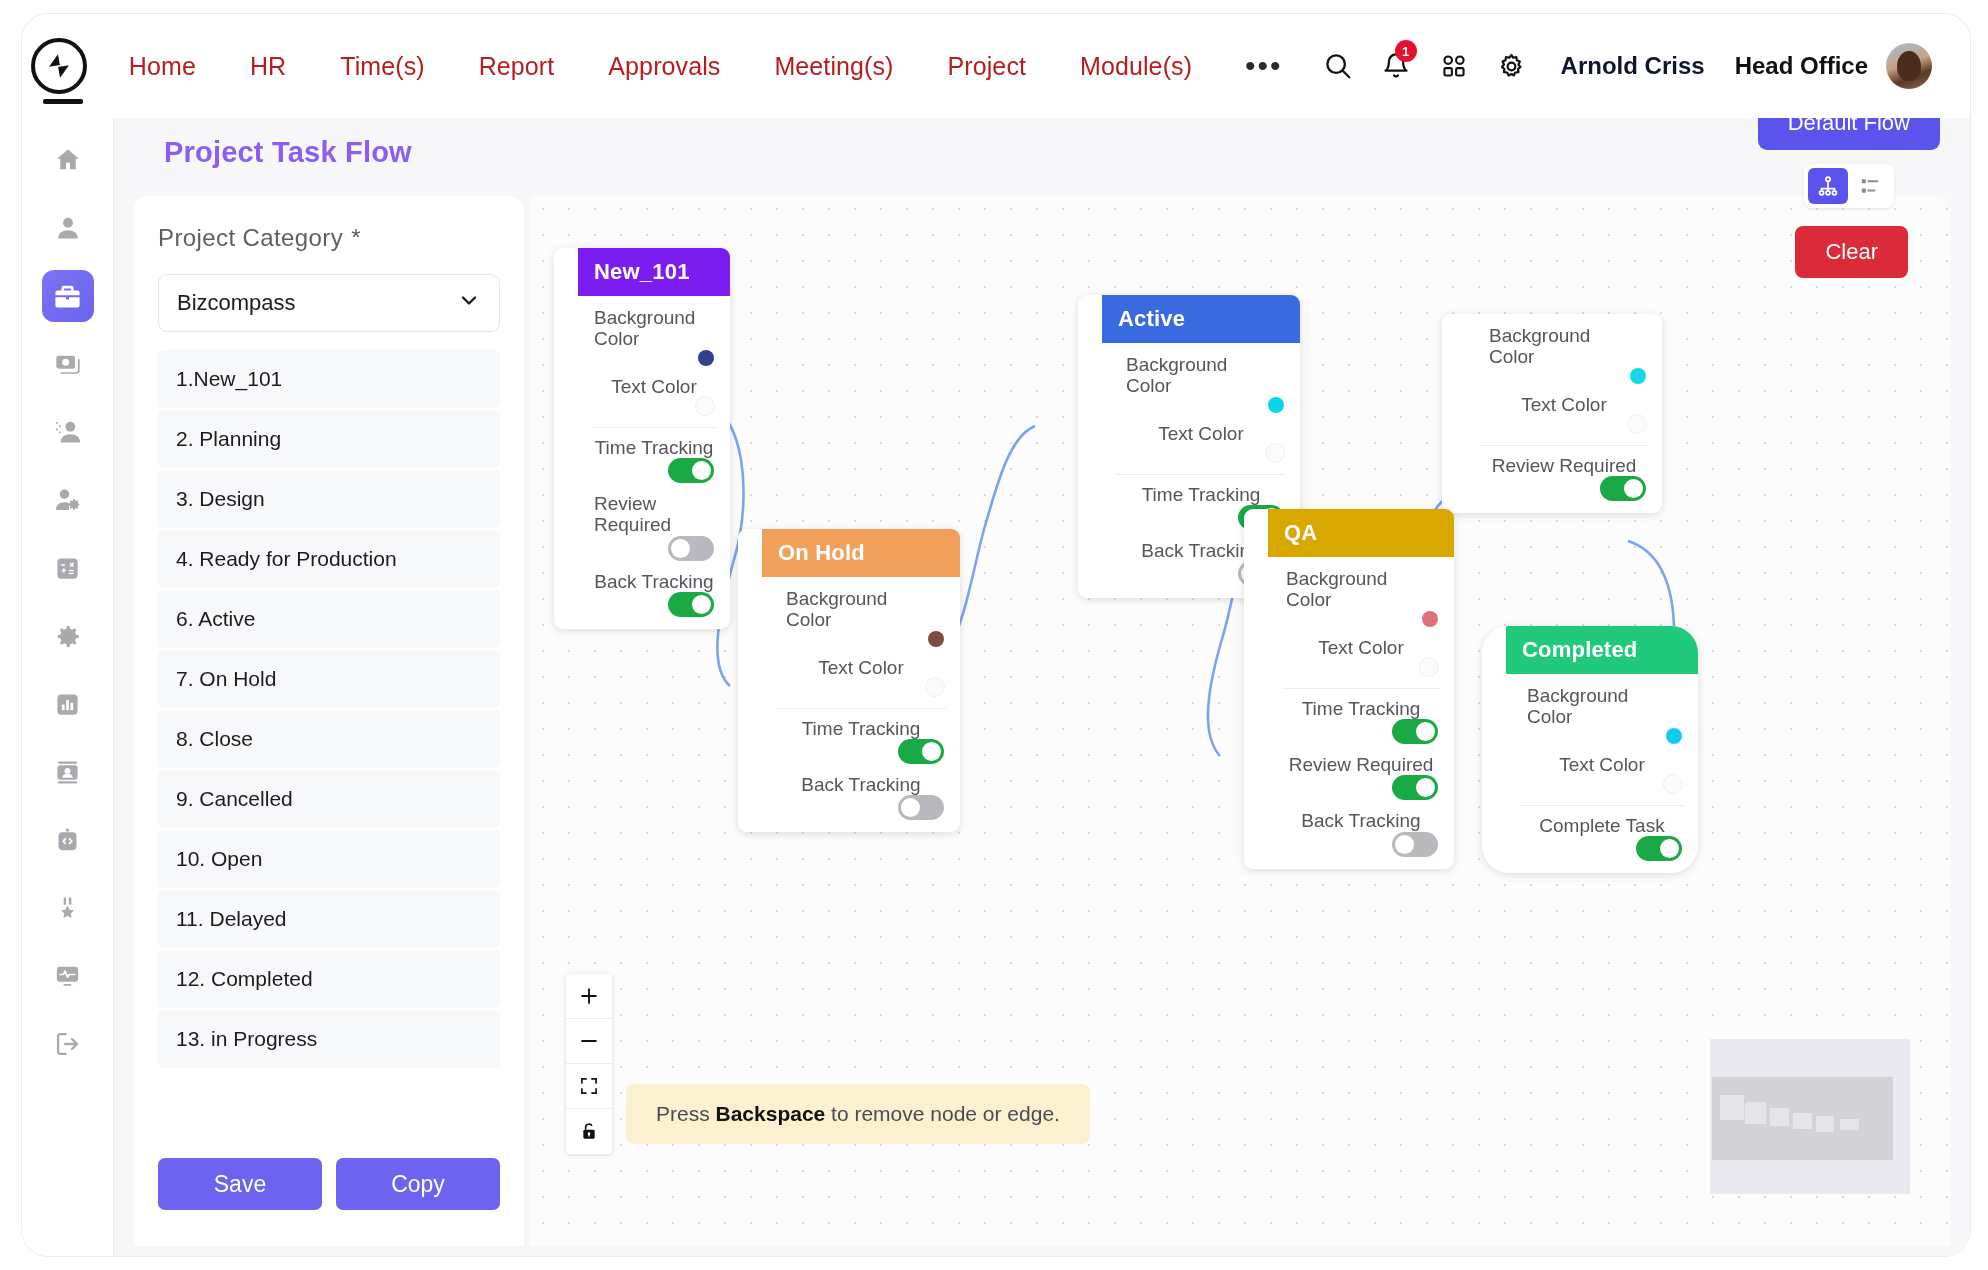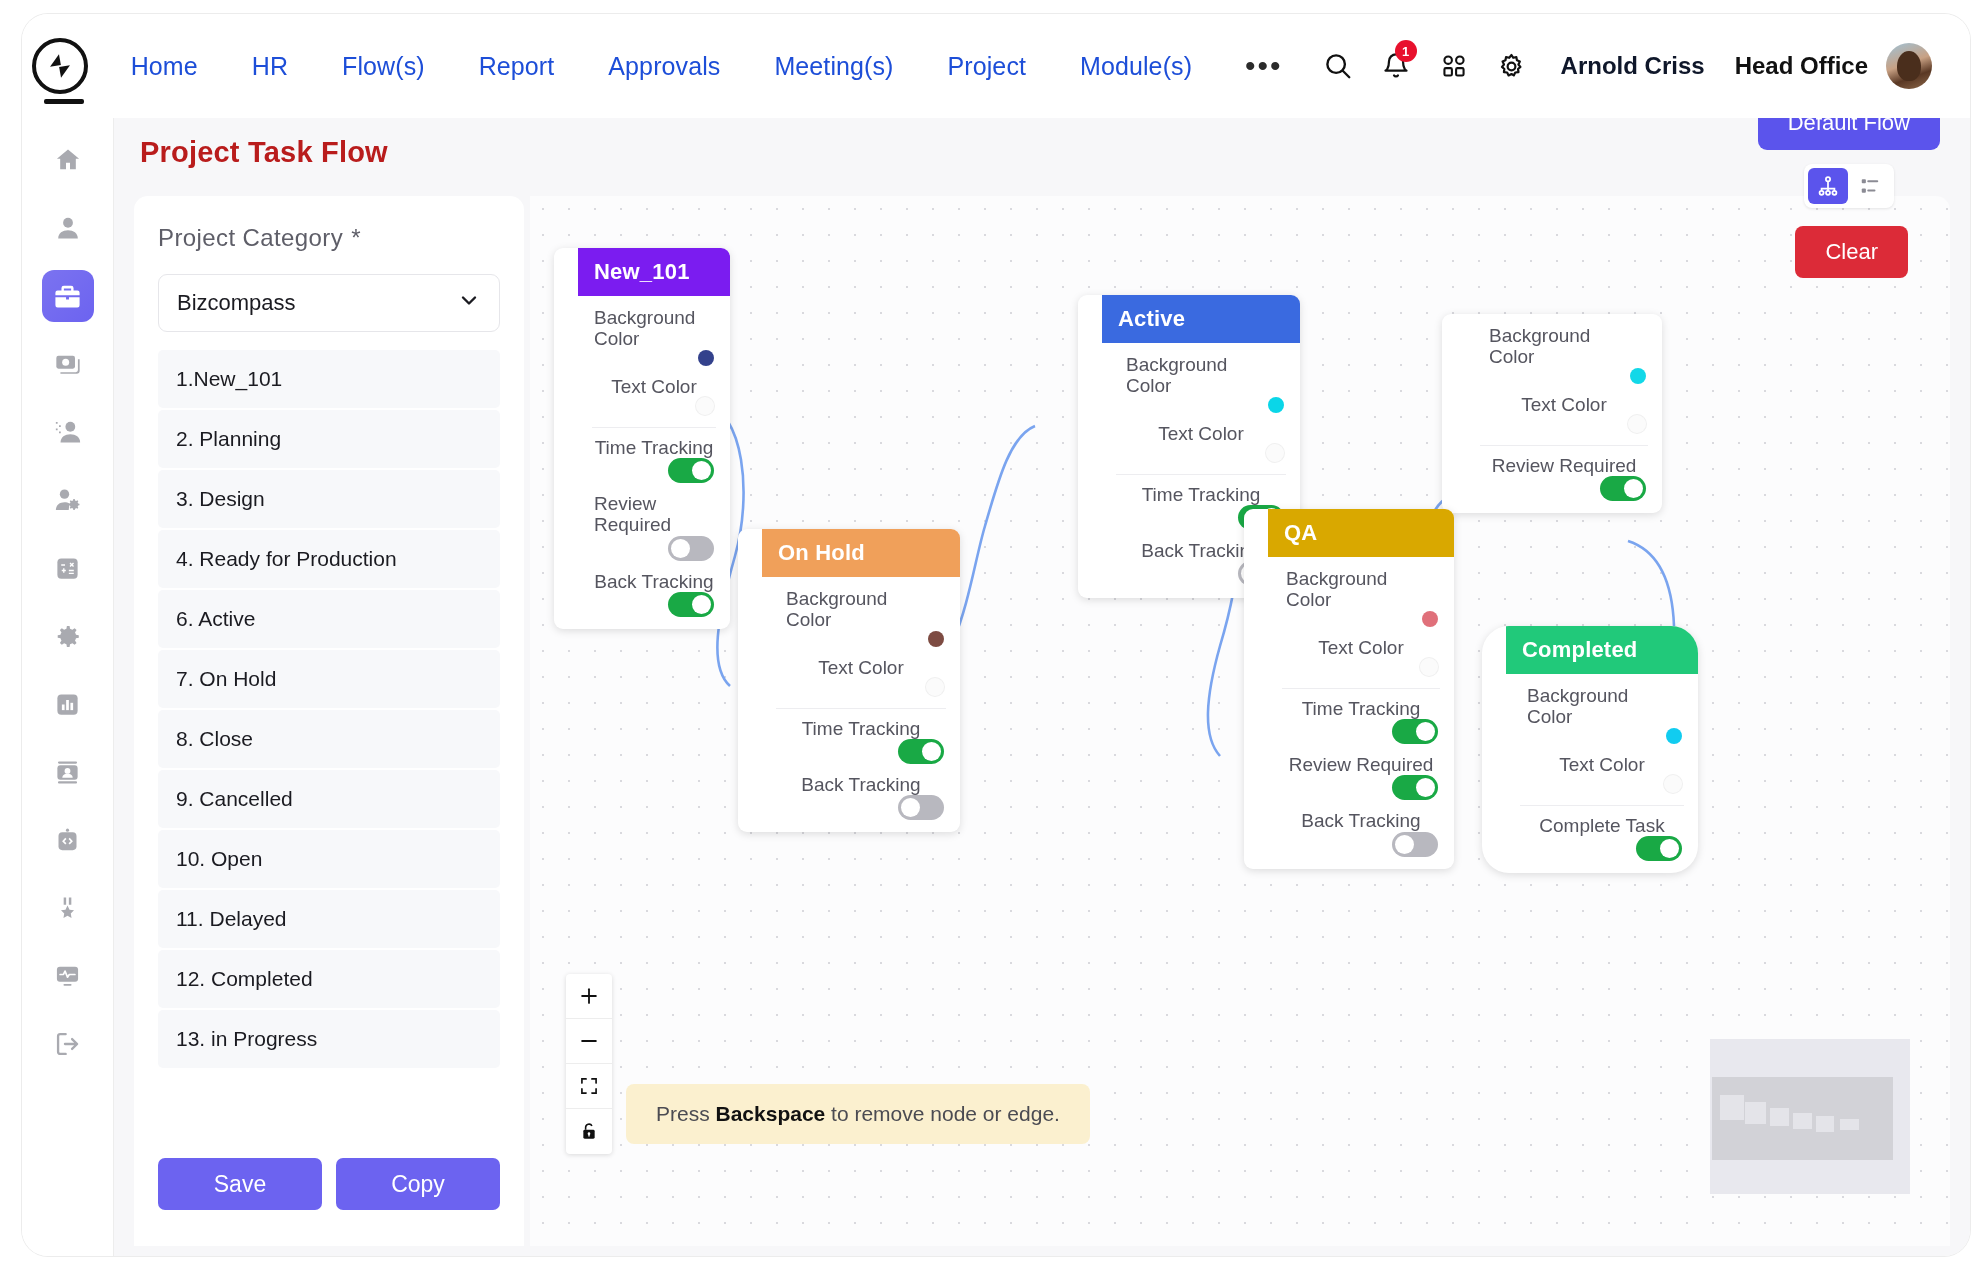--- a/index.html
+++ b/index.html
@@ -48,21 +48,21 @@
     transform: rotate(-10deg);
   }
   .needle::after {
     content: ""; position: absolute; right: 2px; bottom: 2px;
     width: 0; height: 0;
     border-right: 11px solid transparent; border-top: 11px solid #111;
     transform: rotate(-10deg);
   }
   .nav-links { display: flex; align-items: center; gap: 0; margin-left: 6px; }
   .nav-link {
-    font-size: 25px; color: #1d4ed8; padding: 0 27px; cursor: pointer;
+    font-size: 25px; color: #b91c1c; padding: 0 27px; cursor: pointer;
     letter-spacing: .1px; white-space: nowrap;
   }
   .nav-dots {
     font-size: 30px; color: #2b2b2b; padding: 0 26px; letter-spacing: 2px;
     cursor: pointer; line-height: 1;
   }
   .nav-right {
     margin-left: auto; display: flex; align-items: center; gap: 0; padding-right: 38px;
   }
   .icon-btn {
@@ -105,21 +105,21 @@
   }
 
   
   .page-head {
     position: absolute; left: 92px; top: 104px;
     width: 1856px; height: 68px;
     background: #f7f7f9;
     display: flex; align-items: center;
     padding: 0 30px 0 26px; z-index: 20;
   }
-  .page-title { font-size: 29px; font-weight: bold; color: #b91c1c; letter-spacing: .2px; }
+  .page-title { font-size: 29px; font-weight: bold; color: #8b5cf6; letter-spacing: .2px; margin-left: 24px; }
   .head-right { margin-left: auto; display: flex; align-items: center; gap: 14px; flex-direction: column; }
   .btn-default-flow {
     background: #5b54ec; color: #fff; font-size: 22px;
     padding: 14px 30px; border-radius: 9px; border: none; cursor: pointer;
     font-family: inherit; white-space: nowrap;
   }
   .view-toggle {
     display: flex; align-items: center; background: #fff;
     border-radius: 8px; padding: 4px; gap: 2px; box-shadow: 0 1px 3px rgba(0,0,0,.10);
   }
@@ -253,21 +253,21 @@
   <div class="topbar">
     <div class="logo-box">
       <div class="logo-circle">
         <div class="needle"></div>
       </div>
     </div>
 
     <div class="nav-links">
       <div class="nav-link">Home</div>
       <div class="nav-link">HR</div>
-      <div class="nav-link">Flow(s)</div>
+      <div class="nav-link">Time(s)</div>
       <div class="nav-link">Report</div>
       <div class="nav-link">Approvals</div>
       <div class="nav-link">Meeting(s)</div>
       <div class="nav-link">Project</div>
       <div class="nav-link">Module(s)</div>
       <div class="nav-dots">•••</div>
     </div>
 
     <div class="nav-right">
       <div class="icon-btn">

